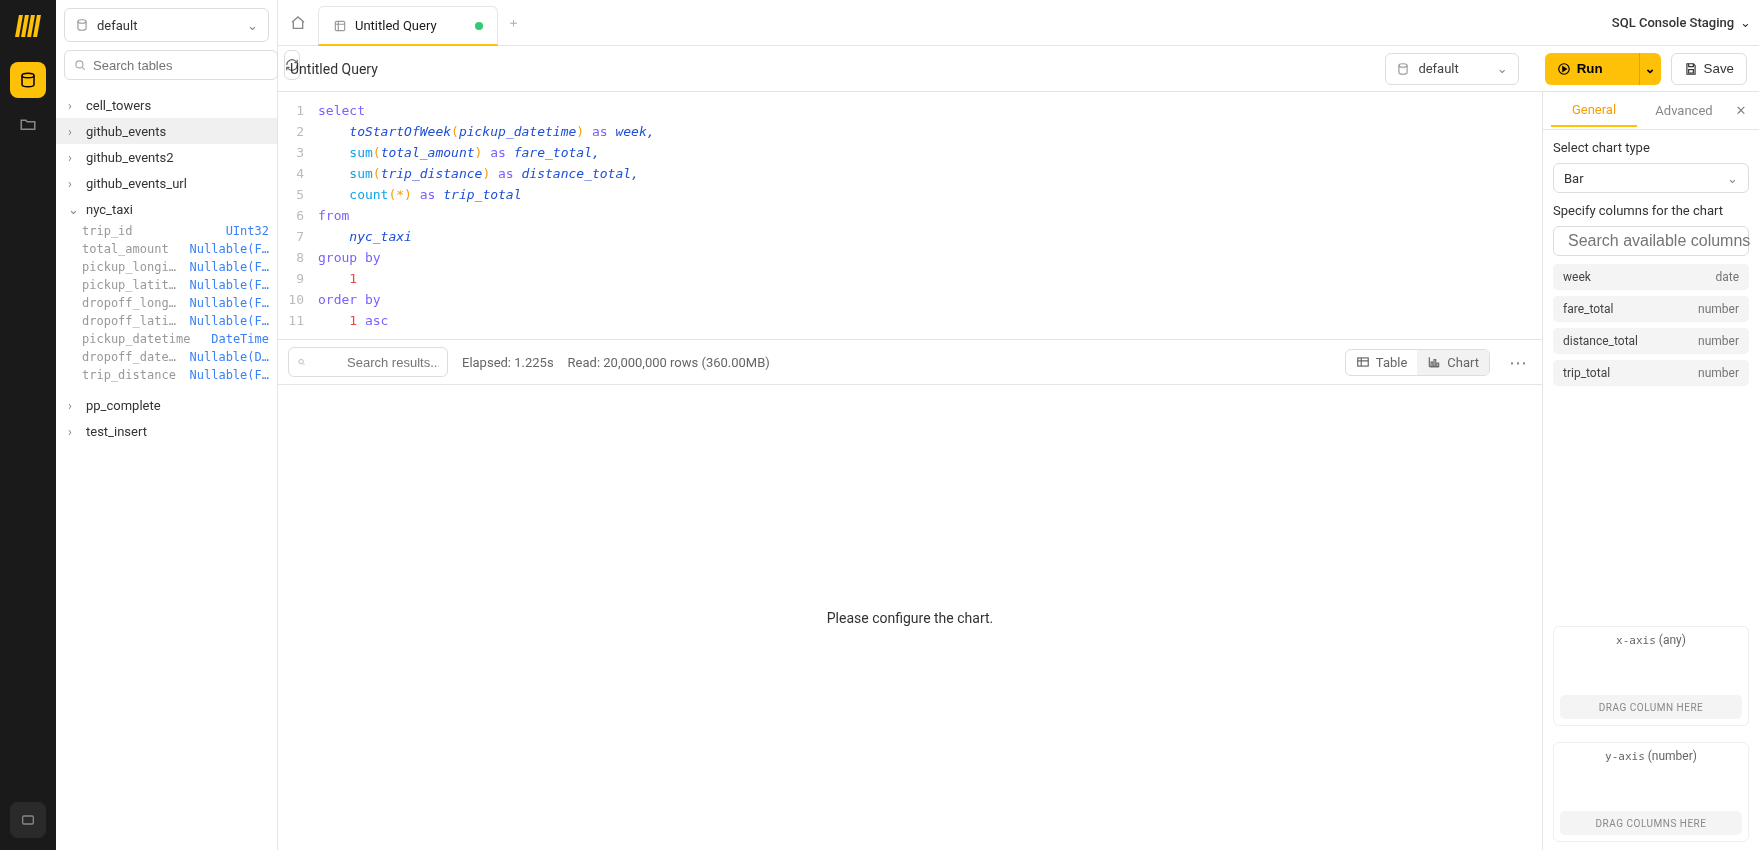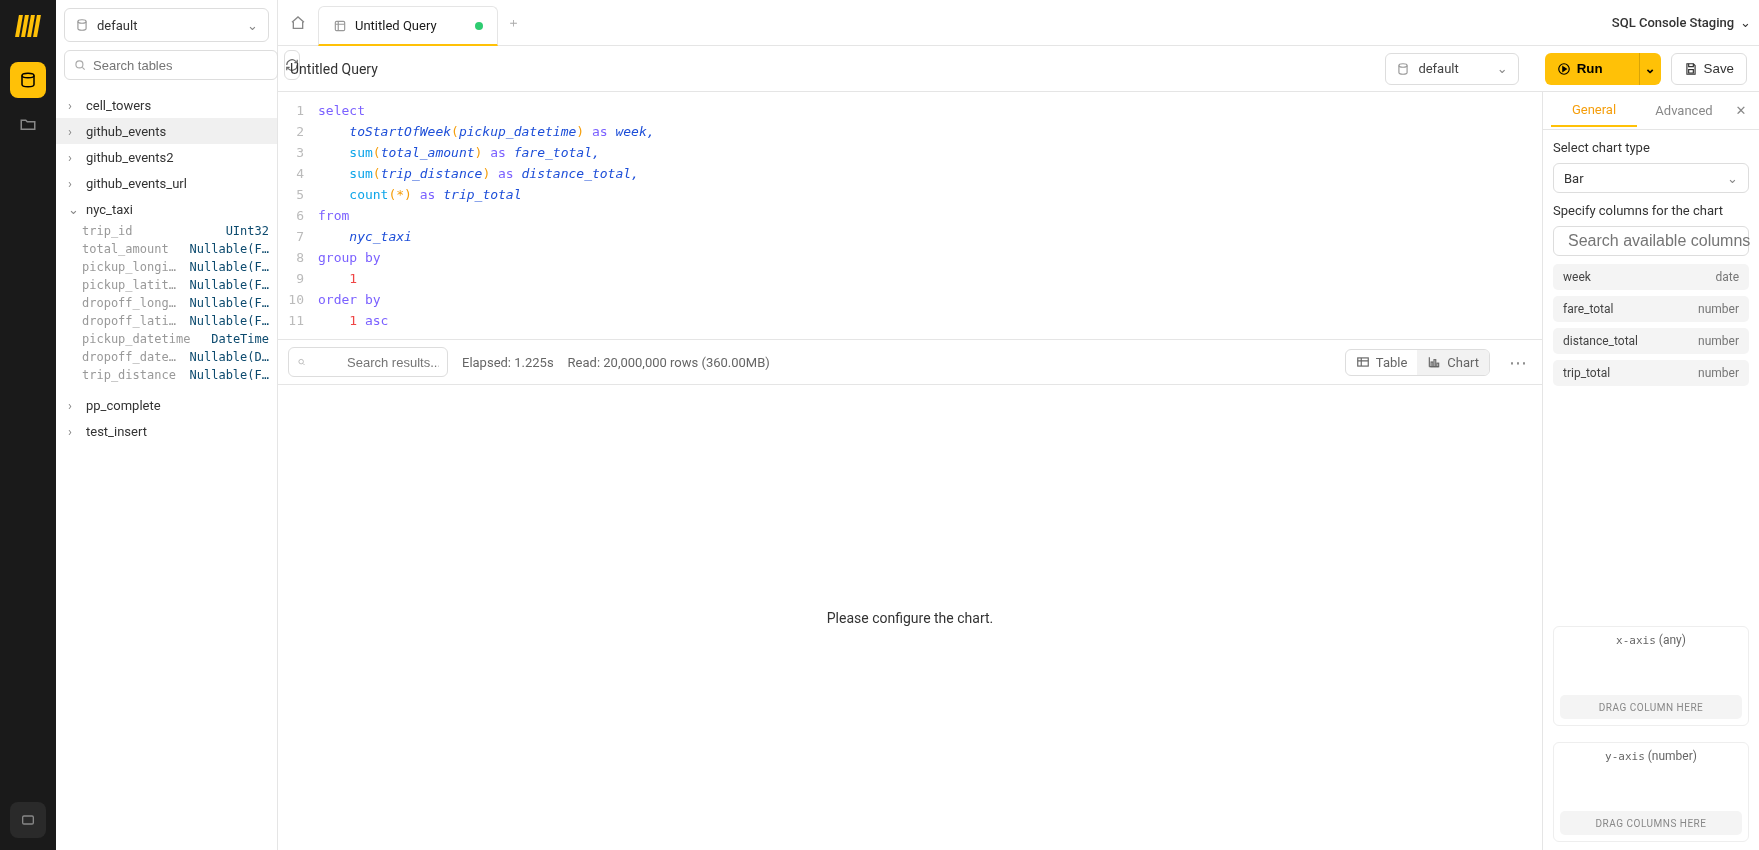--- a/index.html
+++ b/index.html
@@ -28,21 +28,21 @@
 .refresh-btn { width:30px; height:30px; border:1px solid #ddd; border-radius:6px; display:flex; align-items:center; justify-content:center; cursor:pointer; color:#666; }
 
 .tree { flex:1; overflow:auto; padding: 4px 0; font-size:13px; }
 .tree-item { display:flex; align-items:center; height:26px; padding: 0 8px 0 12px; gap:4px; cursor:pointer; }
 .tree-item.sel { background:#f0f0f0; }
 .tree-item .ar { width:14px; color:#888; display:inline-flex; }
 .tree-item .name { color:#333; }
 .cols { padding: 2px 0 6px 0; }
 .col-row { display:flex; height:18px; padding: 0 8px 0 26px; font-family: Menlo, Monaco, monospace; font-size:12px; color:#999; }
 .col-row .cn { flex:1; overflow:hidden; text-overflow:ellipsis; white-space:nowrap; }
-.col-row .ct { color:#0c4a6e; overflow:hidden; text-overflow:ellipsis; white-space:nowrap; max-width: 90px; text-align:right;}
+.col-row .ct { color:#3b82f6; overflow:hidden; text-overflow:ellipsis; white-space:nowrap; max-width: 90px; text-align:right;}
 
 
 .main { flex:1; display:flex; flex-direction:column; min-width:0; }
 .tabbar { height:46px; border-bottom:1px solid #e5e5e5; display:flex; align-items:stretch; }
 .tabbar .home-btn { width:40px; display:flex; align-items:center; justify-content:center; color:#888; cursor:pointer; }
 .tab { display:flex; align-items:center; gap:8px; padding: 0 14px; border:1px solid #e5e5e5; border-bottom:2px solid #ffc107; border-top-left-radius:6px; border-top-right-radius:6px; margin-top:6px; margin-bottom:-1px; background:#fff; cursor:pointer;}
 .tab .dot { width:8px; height:8px; border-radius:50%; background:#2ecc71; margin-left: 30px;}
 .tabbar .add-tab { width:32px; display:flex; align-items:center; justify-content:center; color:#aaa; cursor:pointer; }
 .tabbar .right { margin-left:auto; display:flex; align-items:center; padding-right:8px; color:#333; gap:6px; cursor:pointer; font-weight:500; }
 

